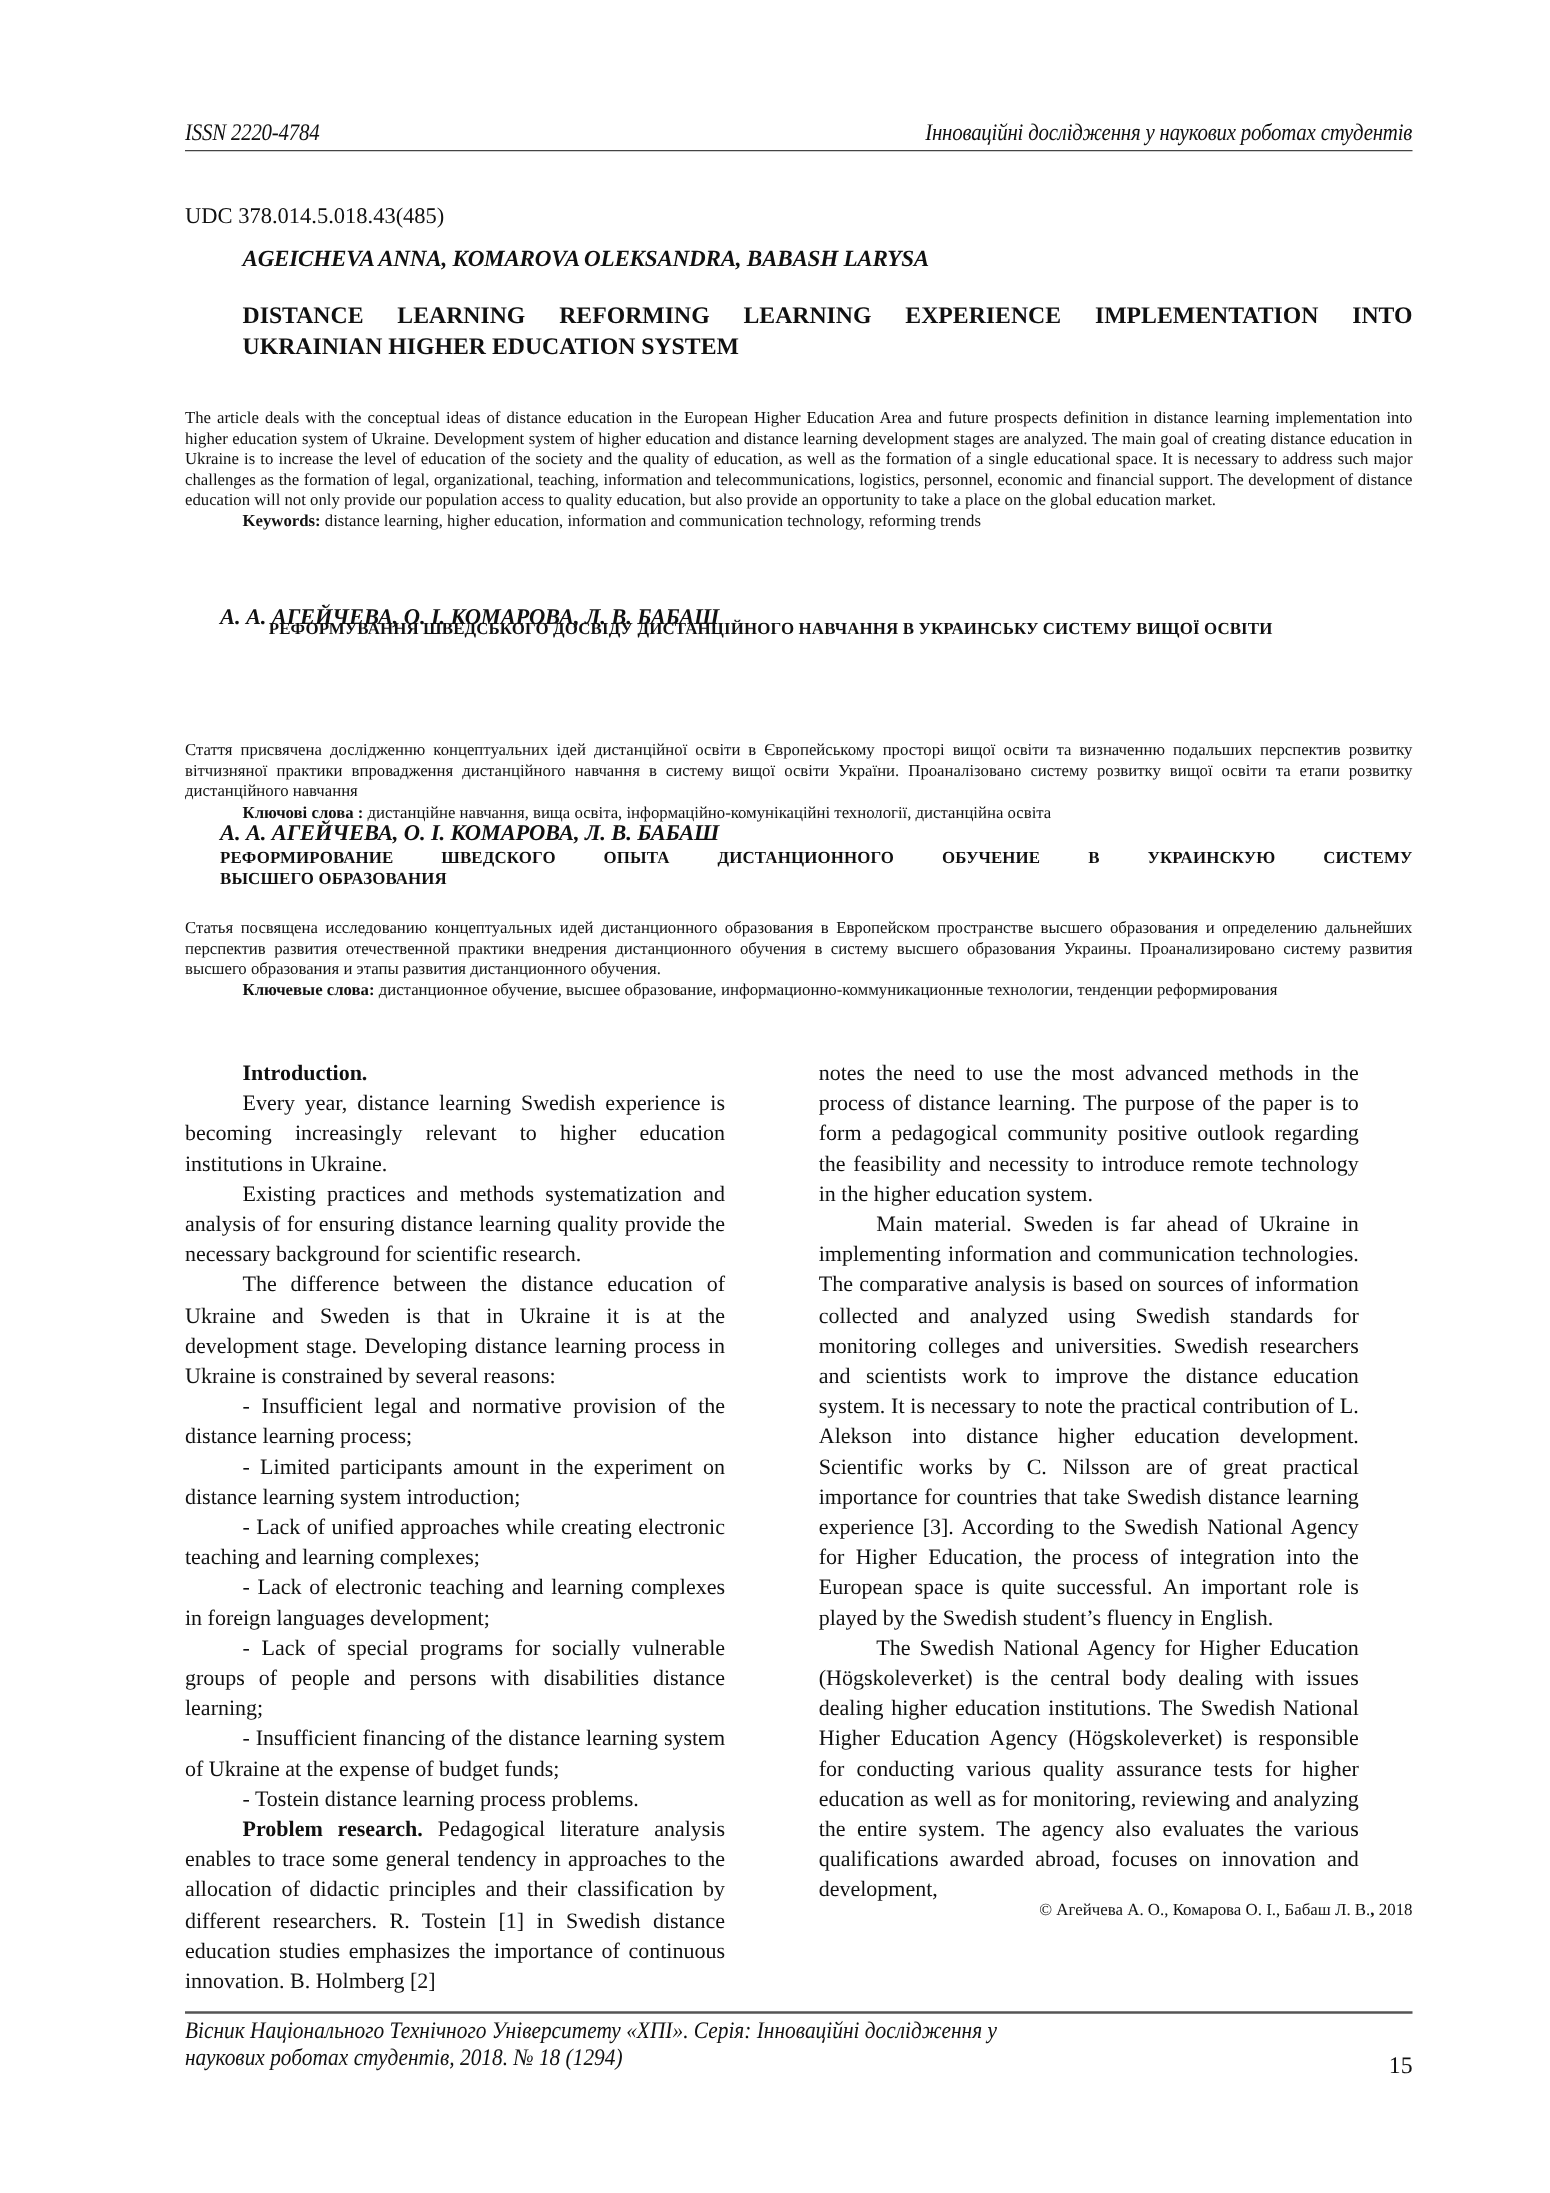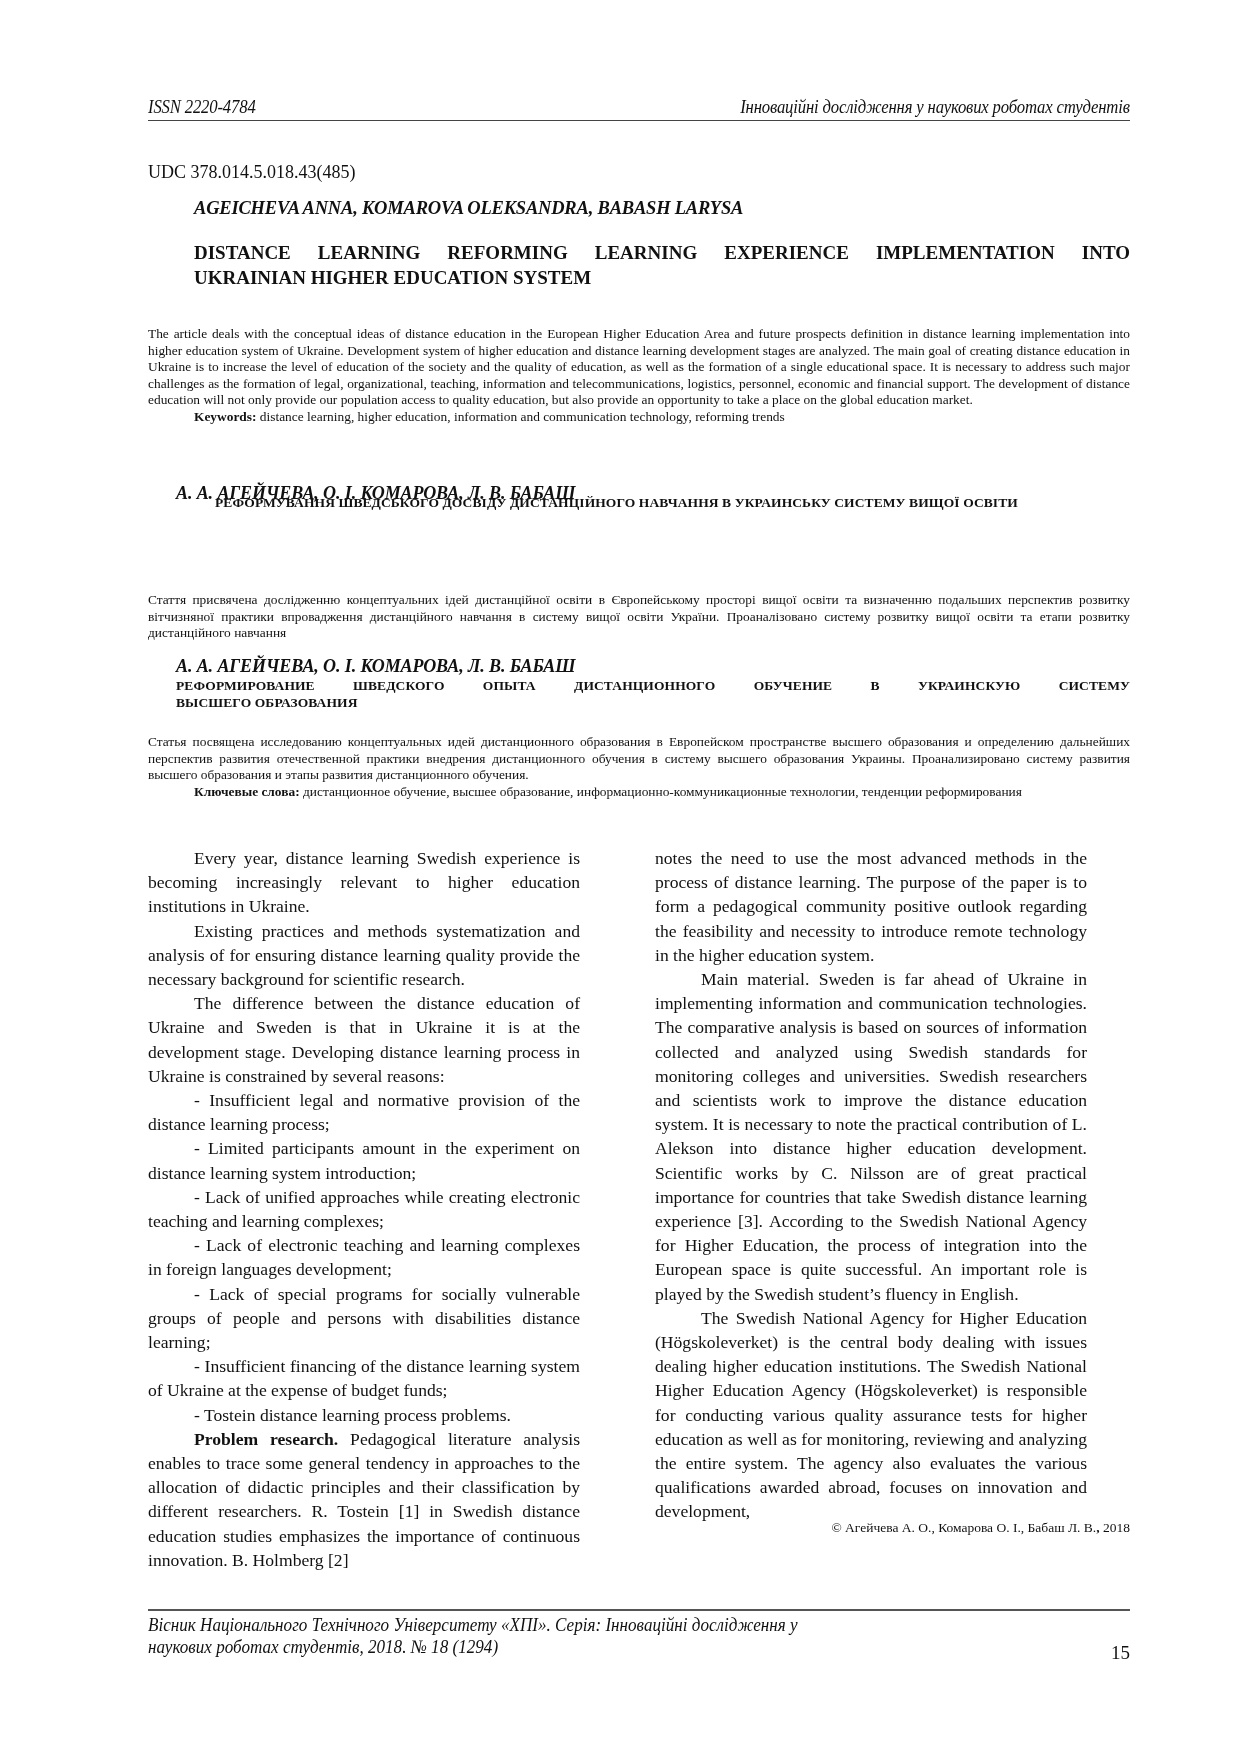--- a/index.html
+++ b/index.html
@@ -96,34 +96,36 @@
   <div class="abstract abstract-en">
     <span>The article deals with the conceptual ideas of distance education in the European Higher Education Area and future prospects definition in distance learning implementation into higher education system of Ukraine. Development system of higher education and distance learning development stages are analyzed. The main goal of creating distance education in Ukraine is to increase the level of education of the society and the quality of education, as well as the formation of a single educational space. It is necessary to address such major challenges as the formation of legal, organizational, teaching, information and telecommunications, logistics, personnel, economic and financial support. The development of distance education will not only provide our population access to quality education, but also provide an opportunity to take a place on the global education market.</span>
     <span class="kw"><b>Keywords:</b><span> distance learning, higher education, information and communication technology, reforming trends</span></span>
   </div>
 
   <div class="authors-cyr authors-uk">А. А. АГЕЙЧЕВА, О. І. КОМАРОВА, Л. В. БАБАШ</div>
   <div class="title-cyr title-uk">РЕФОРМУВАННЯ ШВЕДСЬКОГО ДОСВІДУ ДИСТАНЦІЙНОГО НАВЧАННЯ В УКРАИНСЬКУ СИСТЕМУ ВИЩОЇ ОСВІТИ</div>
 
   <div class="abstract abstract-uk">
     <span>Стаття присвячена дослідженню концептуальних ідей дистанційної освіти в Європейському просторі вищої освіти та  визначенню подальших перспектив розвитку вітчизняної практики впровадження дистанційного навчання в систему вищої освіти України. Проаналізовано систему розвитку вищої освіти та етапи розвитку дистанційного навчання</span>
+    <span class="kw"><b>Ключові слова :</b><span> дистанційне навчання, вища освіта, інформаційно-комунікаційні технології, дистанційна освіта</span></span>
   </div>
 
   <div class="authors-cyr authors-ru">А. А. АГЕЙЧЕВА, О. І. КОМАРОВА, Л. В. БАБАШ</div>
   <div class="title-cyr title-ru">
     <span class="l1">РЕФОРМИРОВАНИЕ ШВЕДСКОГО ОПЫТА ДИСТАНЦИОННОГО ОБУЧЕНИЕ В УКРАИНСКУЮ СИСТЕМУ</span>
     <span>ВЫСШЕГО ОБРАЗОВАНИЯ</span>
   </div>
 
   <div class="abstract abstract-ru">
     <span>Статья посвящена исследованию концептуальных идей дистанционного образования в Европейском пространстве высшего образования и определению дальнейших перспектив развития отечественной практики внедрения дистанционного обучения в систему высшего образования Украины. Проанализировано систему развития высшего образования и этапы развития дистанционного обучения.</span>
     <span class="kw"><b>Ключевые слова:</b><span> дистанционное обучение, высшее образование, информационно-коммуникационные технологии, тенденции реформирования</span></span>
   </div>
 
   <div class="col col-left">
+    <p><b>Introduction.</b></p>
     <p>Every year, distance learning Swedish experience is becoming increasingly relevant to higher education institutions in Ukraine.</p>
     <p>Existing practices and methods systematization and analysis of for ensuring distance learning quality provide the necessary background for scientific research.</p>
     <p>The difference between the distance education of Ukraine and Sweden is that in Ukraine it is at the development stage. Developing distance learning process in Ukraine is constrained by several reasons:</p>
     <p>- Insufficient legal and normative provision of the distance learning process;</p>
     <p>- Limited participants amount in the experiment on distance learning system introduction;</p>
     <p>- Lack of unified approaches while creating electronic teaching and learning complexes;</p>
     <p>- Lack of electronic teaching and learning complexes in foreign languages development;</p>
     <p>- Lack of special programs for socially vulnerable groups of people and persons with disabilities distance learning;</p>
     <p>- Insufficient financing of the distance learning system of Ukraine at the expense of budget funds;</p>
     <p>- Tostein distance learning process problems.</p>

